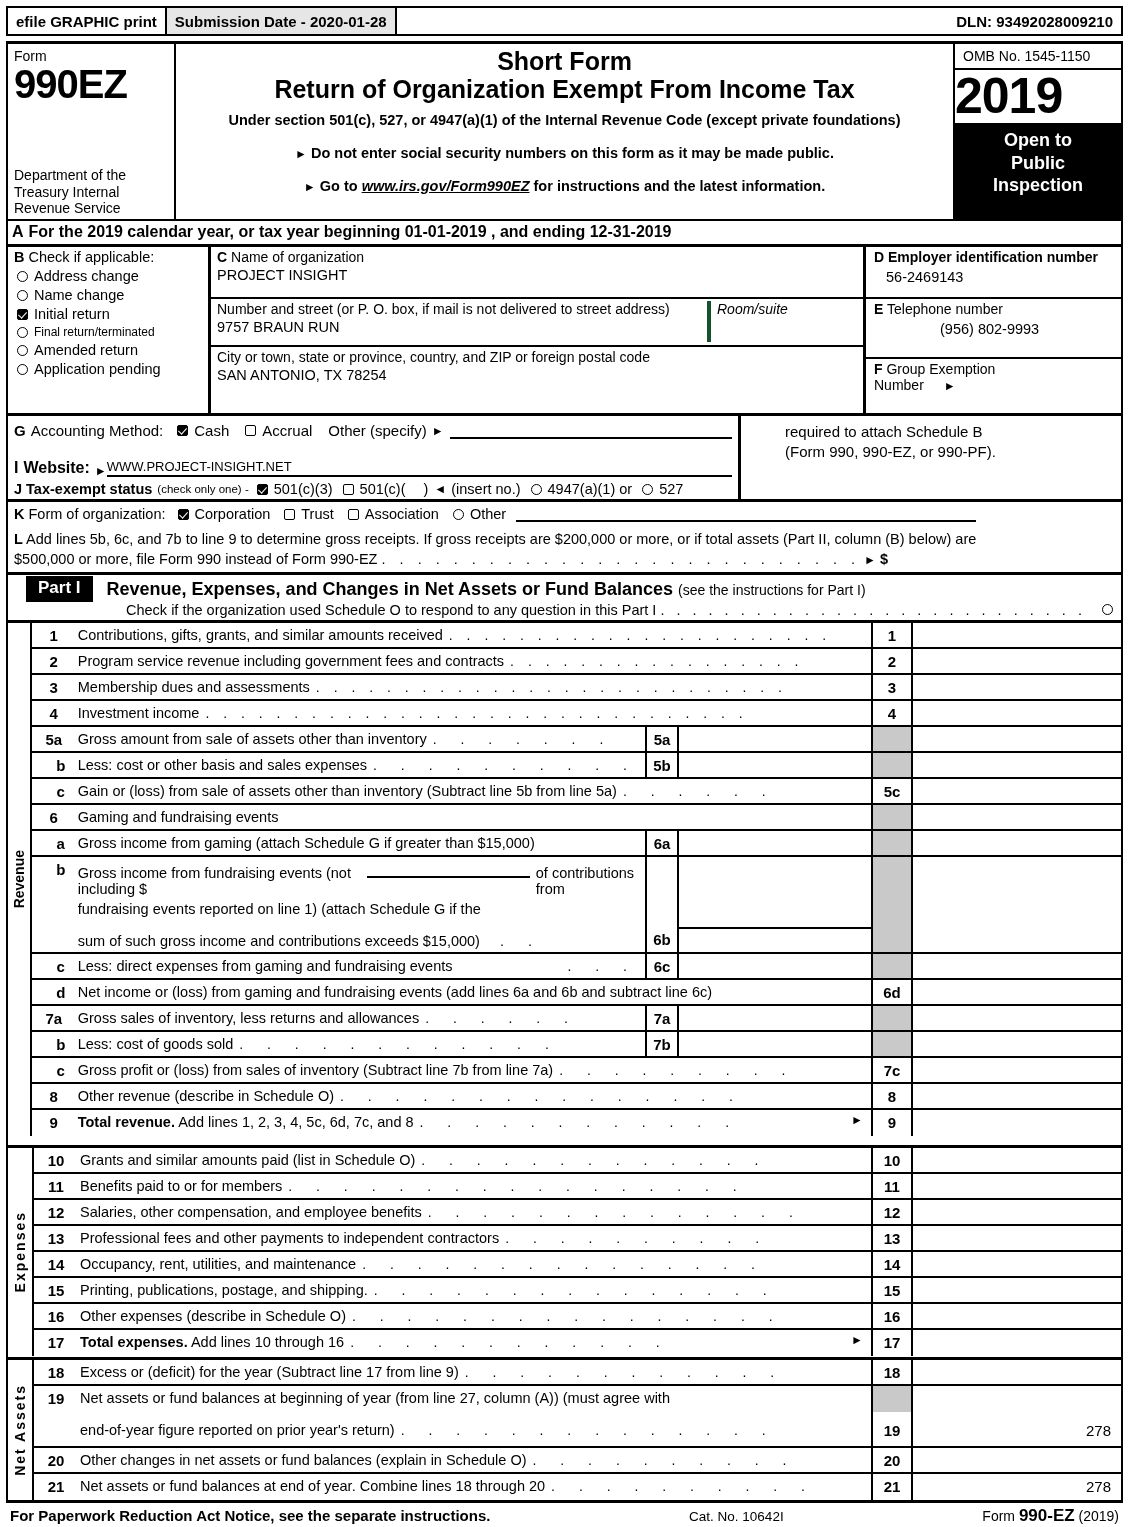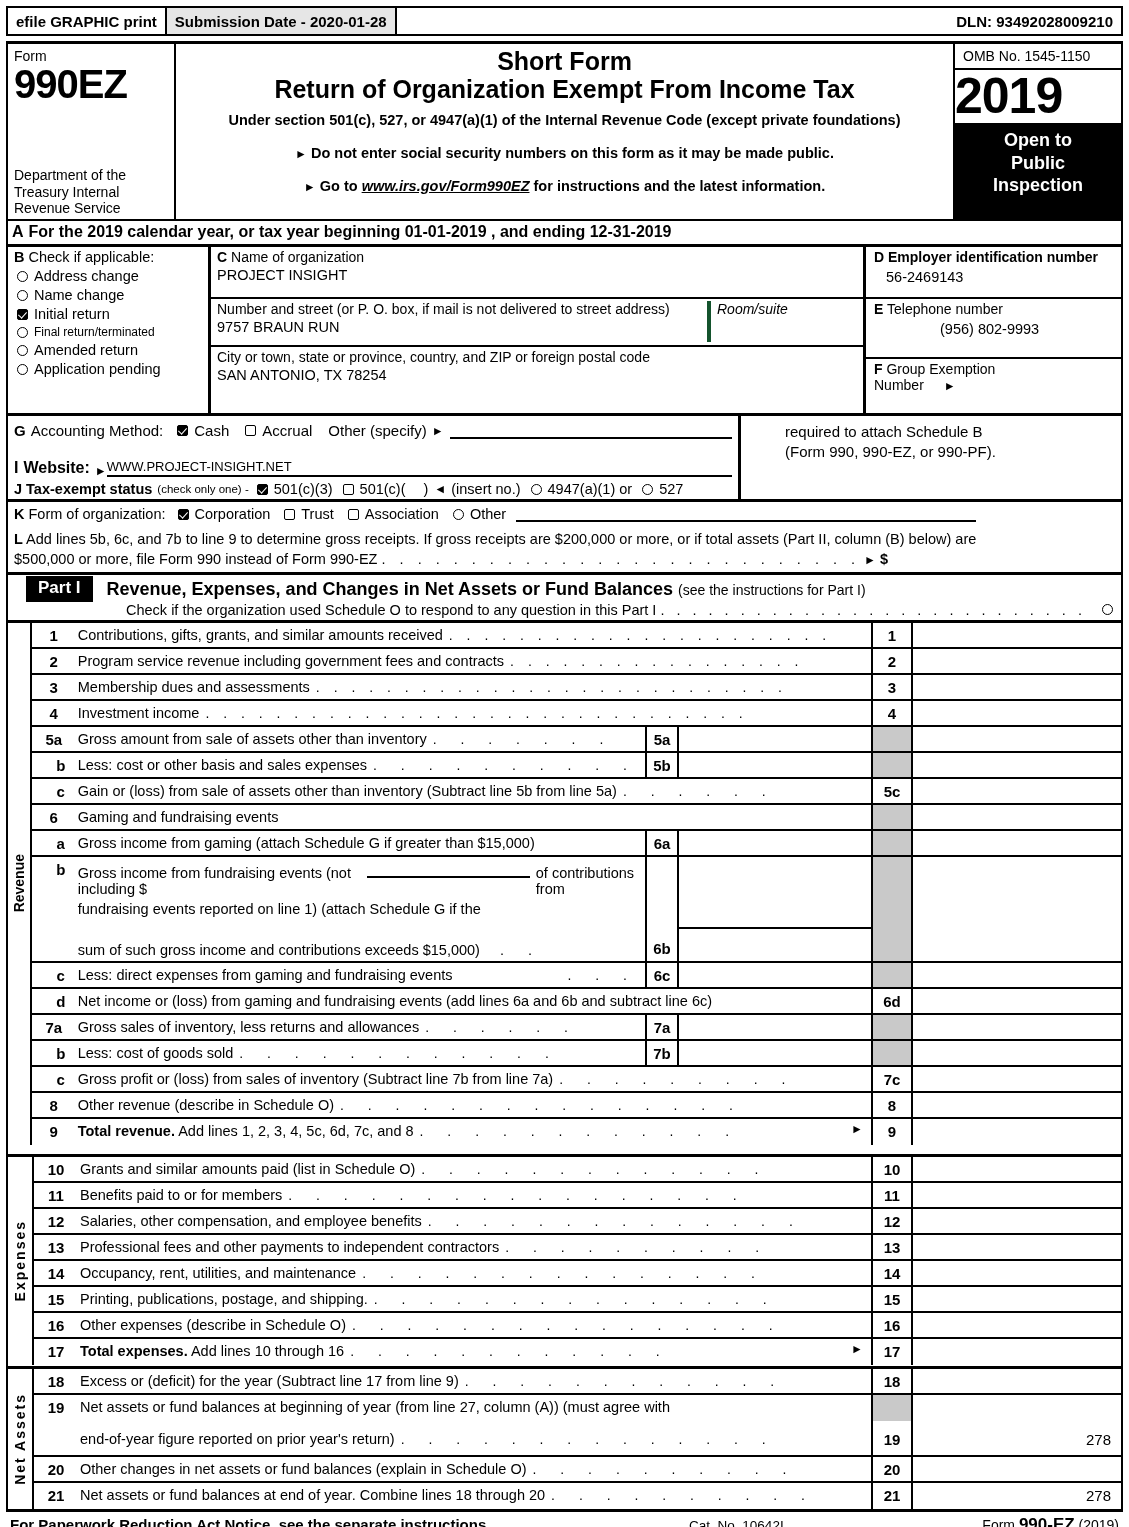--- a/index.html
+++ b/index.html
@@ -596,21 +596,21 @@
 
       <div class="lrow" style="min-height:96px">
         <div class="num ind">b</div>
         <div class="desc" style="flex-direction:column;align-items:stretch">
           <div style="display:flex;align-items:baseline">
             <span>Gross income from fundraising events (not including $</span>
             <span style="display:inline-block;width:200px;border-bottom:2px solid #000;height:17px;margin:0 6px"></span>
             <span>of contributions from</span>
           </div>
           <div style="margin-top:4px">fundraising events reported on line 1) (attach Schedule G if the</div>
-          <div style="margin-top:25px;display:flex;align-items:center">
+          <div style="margin-top:16px;display:flex;align-items:center">
             <span>sum of such gross income and contributions exceeds $15,000)</span>
             <span style="letter-spacing:10px;margin-left:20px">. .</span>
           </div>
         </div>
         <div class="subbox" style="align-items:flex-end">
           <div class="sn" style="align-self:stretch;display:flex;align-items:flex-end;justify-content:center;padding-bottom:4px">6b</div>
           <div class="sv" style="align-self:stretch;border-top:2px solid #000;margin-top:70px"></div>
         </div>
         <div class="lnum gray"></div>
         <div class="lval"></div>

